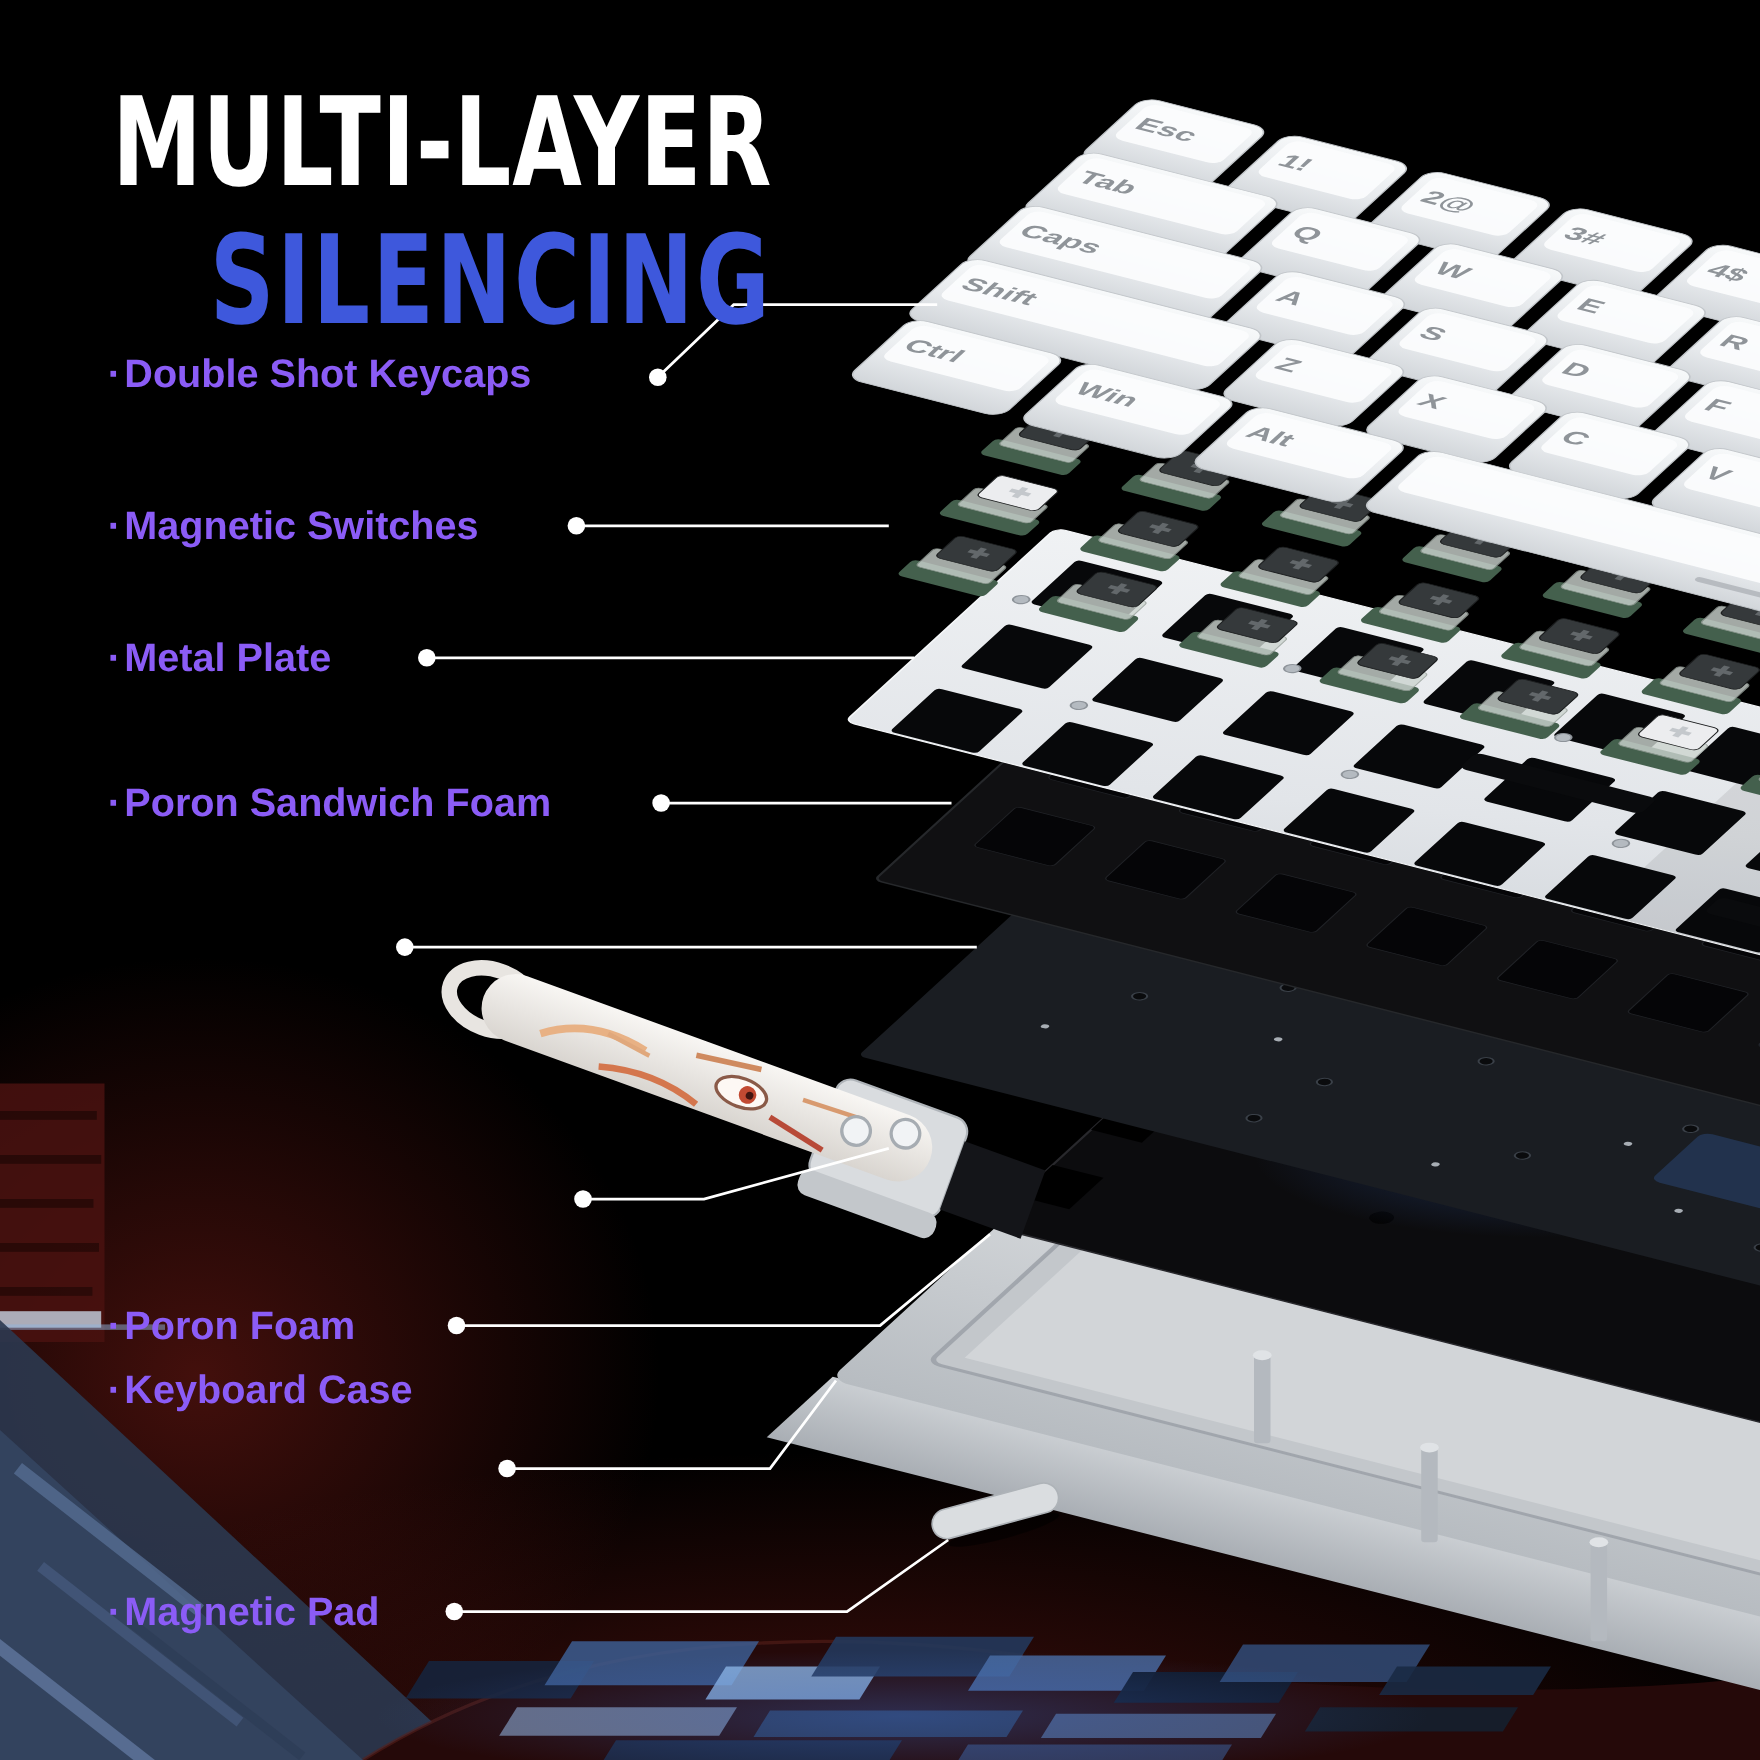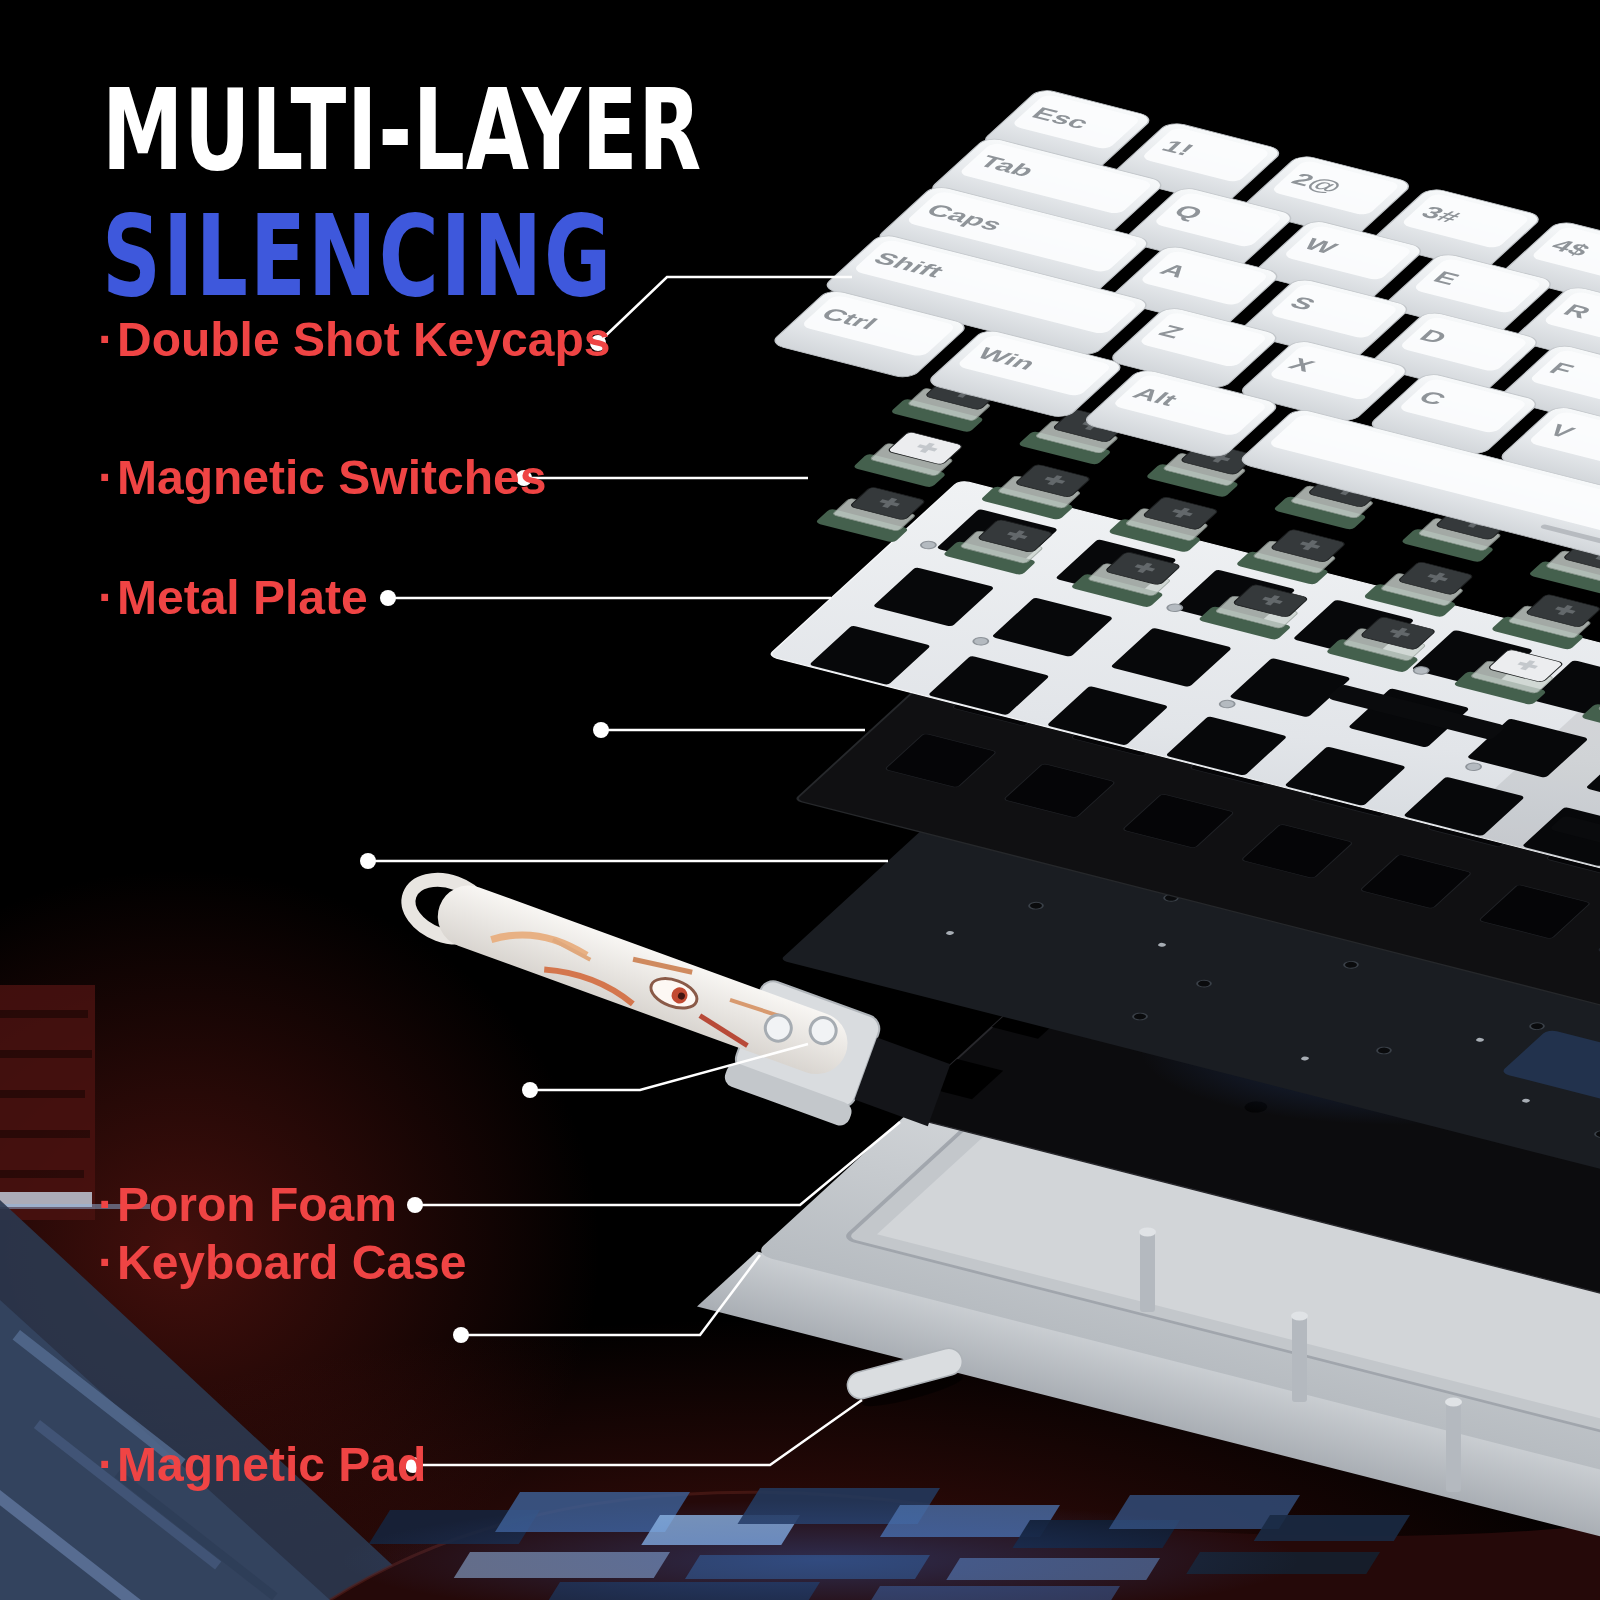--- a/index.html
+++ b/index.html
@@ -1,25 +1,25 @@
 <!DOCTYPE html>
 <html><head>
 <meta charset="utf-8">
 <style>
   html,body{margin:0;padding:0;background:#000;}
   .stage{position:relative;width:1600px;height:1600px;background:#000;overflow:hidden;
          font-family:"Liberation Sans",sans-serif;}
   .stage svg{position:absolute;left:0;top:0;}
-  .title{position:absolute;left:102px;top:74px;z-index:5;}
+  .title{position:absolute;left:102px;top:74px;z-index:5;text-align:right;}
   .t1{font-family:"DejaVu Sans",sans-serif;font-weight:800;font-size:112px;line-height:1;
       color:#fff;transform:scaleX(.73);transform-origin:0 0;letter-spacing:1px;white-space:nowrap;}
   .t2{font-family:"DejaVu Sans",sans-serif;font-weight:800;font-size:112px;line-height:1;
       transform:scaleX(.73);transform-origin:0 0;margin-top:14px;letter-spacing:3px;white-space:nowrap;}
-  .label{position:absolute;left:98px;color:#ef4444;z-index:5;white-space:nowrap;
-         font-weight:700;font-size:48px;line-height:54px;}
+  .label{position:absolute;left:98px;color:#8b5cf6;z-index:5;white-space:nowrap;
+         font-weight:700;font-size:36px;line-height:54px;}
   .bullet{margin-right:3px;}
 </style>
 </head>
 <body>
 
 <div class="stage">
 
 <svg width="1600" height="1600" viewBox="0 0 1600 1600">
   <defs>
     <linearGradient id="keyGrad" x1="0" y1="0" x2="0" y2="1">
@@ -569,16 +569,17 @@
 </svg>
 
   <div class="title">
     <div class="t1">MULTI-LAYER</div>
     <div class="t2" style="color: rgb(62, 88, 220);">SILENCING</div>
   </div>
 
   <div class="label" style="top:313px"><span class="bullet">·</span><span>Double Shot Keycaps</span></div>
   <div class="label" style="top:451px"><span class="bullet">·</span><span>Magnetic Switches</span></div>
   <div class="label" style="top:571px"><span class="bullet">·</span><span>Metal Plate</span></div>
+  <div class="label" style="top:703px"><span class="bullet">·</span><span>Poron Sandwich Foam</span></div>
   <div class="label" style="top:1178px"><span class="bullet">·</span><span>Poron Foam</span></div>
   <div class="label" style="top:1236px"><span class="bullet">·</span><span>Keyboard Case</span></div>
   <div class="label" style="top:1438px"><span class="bullet">·</span><span>Magnetic Pad</span></div>
 </div>
 
 </body></html>

